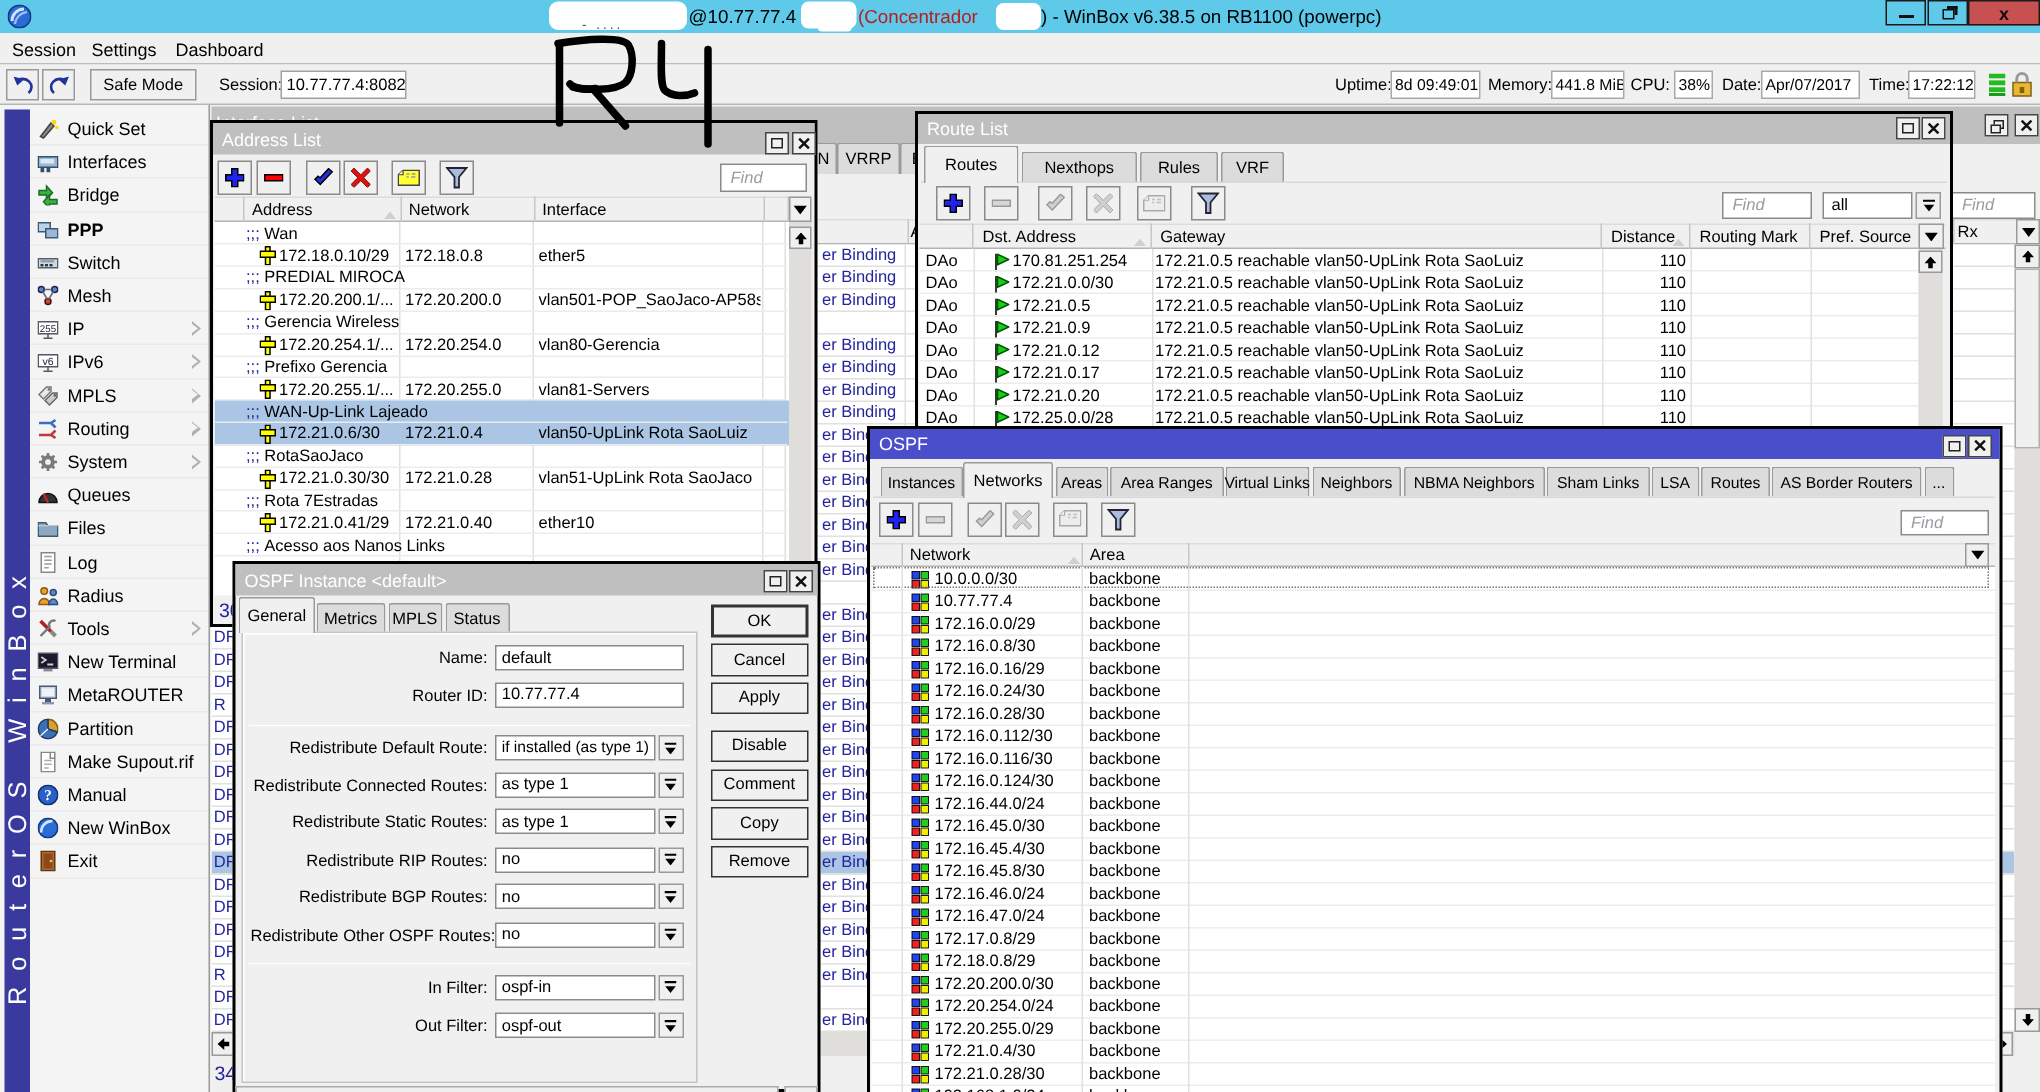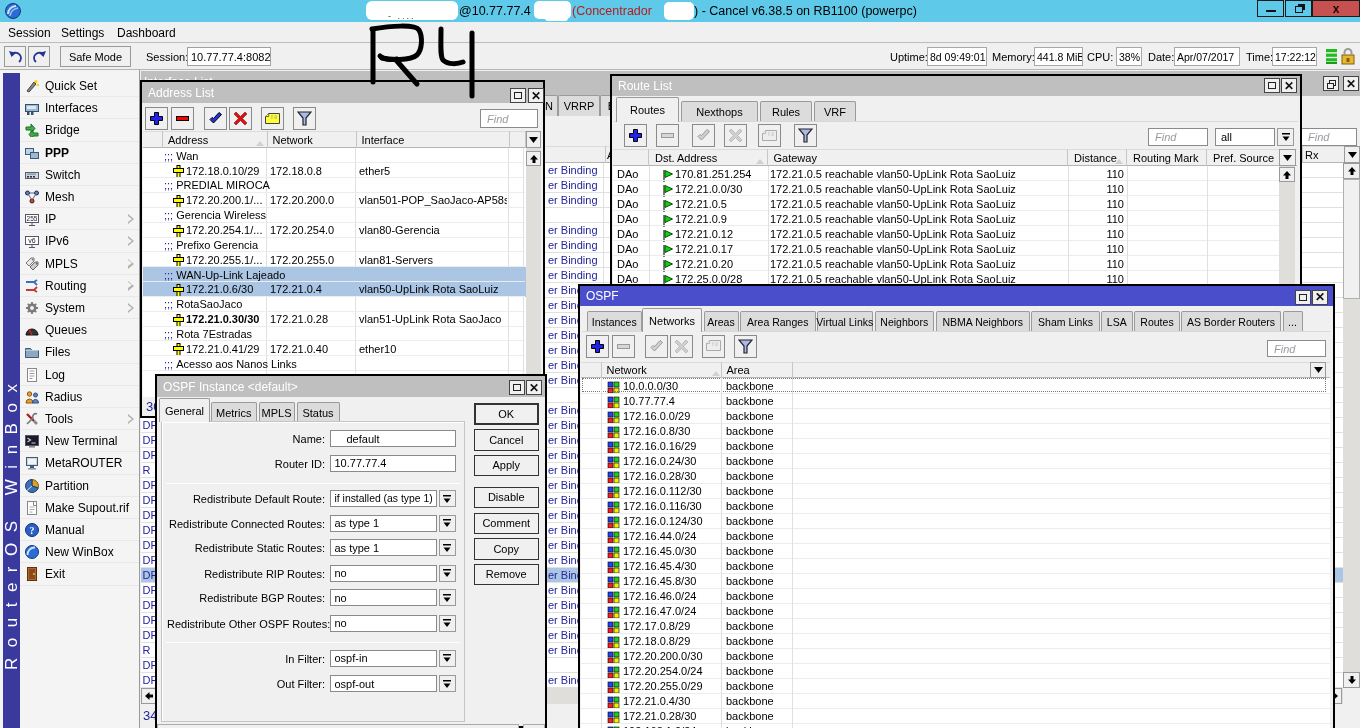--- a/index.html
+++ b/index.html
@@ -20,21 +20,21 @@
 .vline{position:absolute;width:1px;background:#e0e0e0;}
 </style></head><body>
 <div class="abs" style="left:0;top:0;width:1360px;height:22px;background:#5ec9e9;"></div>
 <div class="abs" style="left:5px;top:3px;"><svg width="16" height="16" viewBox="0 0 16 16" style="">
       <circle cx="8" cy="8" r="7.5" fill="#2b6cd4" stroke="#123a80"></circle>
       <path d="M3 11 A 8 8 0 0 1 11 3" stroke="#cfe4ff" stroke-width="2" fill="none"></path>
       <path d="M5 13 A 9 9 0 0 1 13 5" stroke="#9cc4f0" stroke-width="1.4" fill="none"></path>
     </svg></div>
 <div class="abs" style="top:4px;left:459px;font-size:12.5px;color:#000;">@10.77.77.4</div>
 <div class="abs" style="top:4px;left:572px;font-size:12.5px;color:#b91c1c;">(Concentrador</div>
-<div class="abs" style="top:4px;left:694px;font-size:12.5px;color:#000;">) - Cancel v6.38.5 on RB1100 (powerpc)</div>
+<div class="abs" style="top:4px;left:694px;font-size:12.5px;color:#000;">) - WinBox v6.38.5 on RB1100 (powerpc)</div>
 <div class="abs" style="left:366px;top:1px;width:92px;height:19px;background:#fff;border-radius:6px;"></div>
 <div class="abs" style="left:381px;top:8px;width:40px;height:4px;background:#fff;"></div>
 <div class="abs" style="left:388px;top:11px;color:#444;font-size:9px;letter-spacing:2px;">-&nbsp;....</div>
 <div class="abs" style="left:534px;top:1px;width:37px;height:18px;background:#fff;border-radius:5px;"></div>
 <div class="abs" style="left:545px;top:12px;width:23px;height:9px;background:#fff;border-radius:3px;"></div>
 <div class="abs" style="left:664px;top:2px;width:30px;height:18px;background:#fff;border-radius:5px;"></div>
 <div class="abs" style="left:1257px;top:0;width:27px;height:17px;border:1px solid #1a1a1a;background:#5ec9e9;">
     <div style="position:absolute;left:8px;top:9px;width:10px;height:2px;background:#111;"></div>
   </div>
 <div class="abs" style="left:1285px;top:0;width:27px;height:17px;border:1px solid #1a1a1a;background:#5ec9e9;">
@@ -673,21 +673,21 @@
 <div class="row" style="left:43px;top:133.8px;width:79px;height:15px;">172.21.0.6/30</div>
 <div class="row" style="left:127px;top:133.8px;width:84px;height:15px;">172.21.0.4</div>
 <div class="row" style="left:216px;top:133.8px;width:148px;height:15px;">vlan50-UpLink Rota SaoLuiz</div>
 <div class="abs" style="left:0;top:147.8px;width:382px;height:1px;background:#ececec;"></div>
 <div class="row" style="left:21px;top:148.7px;width:360px;height:15px;color:#24249c;">;;;&nbsp;<span style="color:#000">RotaSaoJaco</span></div>
 <div class="abs" style="left:0;top:162.7px;width:382px;height:1px;background:#ececec;"></div>
 <div class="abs" style="left:30px;top:164.5px;"><svg width="11" height="13" viewBox="0 0 11 13" style="">
           <rect x="4" y="0.5" width="3" height="12" fill="#ffff00" stroke="#000"></rect>
           <rect x="0.5" y="3.5" width="10" height="4" fill="#ffff00" stroke="#000"></rect>
         </svg></div>
-<div class="row" style="left:43px;top:163.5px;width:79px;height:15px;font-weight:bold;">172.21.0.30/30</div>
+<div class="row" style="left:43px;top:163.5px;width:79px;height:15px;">172.21.0.30/30</div>
 <div class="row" style="left:127px;top:163.5px;width:84px;height:15px;">172.21.0.28</div>
 <div class="row" style="left:216px;top:163.5px;width:148px;height:15px;">vlan51-UpLink Rota SaoJaco</div>
 <div class="abs" style="left:0;top:177.5px;width:382px;height:1px;background:#ececec;"></div>
 <div class="row" style="left:21px;top:178.4px;width:360px;height:15px;color:#24249c;">;;;&nbsp;<span style="color:#000">Rota 7Estradas</span></div>
 <div class="abs" style="left:0;top:192.4px;width:382px;height:1px;background:#ececec;"></div>
 <div class="abs" style="left:30px;top:194.2px;"><svg width="11" height="13" viewBox="0 0 11 13" style="">
           <rect x="4" y="0.5" width="3" height="12" fill="#ffff00" stroke="#000"></rect>
           <rect x="0.5" y="3.5" width="10" height="4" fill="#ffff00" stroke="#000"></rect>
         </svg></div>
 <div class="row" style="left:43px;top:193.2px;width:79px;height:15px;">172.21.0.41/29</div>
@@ -1001,21 +1001,21 @@
 <div class="wbtn" style="left:351.5px;top:4px;">
       <div style="width:8px;height:7px;border:1.5px solid #222;"></div>
     </div>
 <div class="wbtn" style="left:369px;top:4px;font-weight:bold;font-size:12px;color:#111;">✕</div>
 <div class="tab on" style="left:2px;top:22px;width:51px;height:24px;">General</div>
 <div class="tab" style="left:53.5px;top:26px;width:46.5px;height:20px;">Metrics</div>
 <div class="tab" style="left:101.5px;top:26px;width:36px;height:20px;">MPLS</div>
 <div class="tab" style="left:139.5px;top:26px;width:43px;height:20px;">Status</div>
 <div class="abs" style="left:4px;top:45px;width:303.5px;height:301px;border:1px solid #c4c4c4;box-shadow:inset 1px 1px 0 #fff;background:#f0f0f0;"></div>
 <div class="lbl" style="left:10px;top:57px;width:158px;text-align:right;">Name:</div>
-<div class="inp" style="left:172.5px;top:54px;width:126px;height:17px;padding-left:16px;">default</div>
+<div class="inp" style="left:172.5px;top:54px;width:126px;height:17px;padding-left:4px;">default</div>
 <div class="lbl" style="left:10px;top:81.5px;width:158px;text-align:right;">Router ID:</div>
 <div class="inp" style="left:172.5px;top:78.5px;width:126px;height:17px;padding-left:4px;">10.77.77.4</div>
 <div class="lbl" style="left:10px;top:117px;width:158px;text-align:right;">Redistribute Default Route:</div>
 <div class="inp" style="left:172.5px;top:114px;width:107px;height:17px;padding-left:4px;font-size:10.4px;">if installed (as type 1)</div>
 <div class="sbtn" style="left:282px;top:114px;width:16.5px;height:17px;">
       <svg width="8" height="8" viewBox="0 0 8 8" style="">
         <rect x="0" y="0" width="8" height="1.5" fill="#000"></rect>
         <path d="M0.5 3.5 h7 l-3.5 4.5 z" fill="#000"></path>
       </svg>
     </div>

